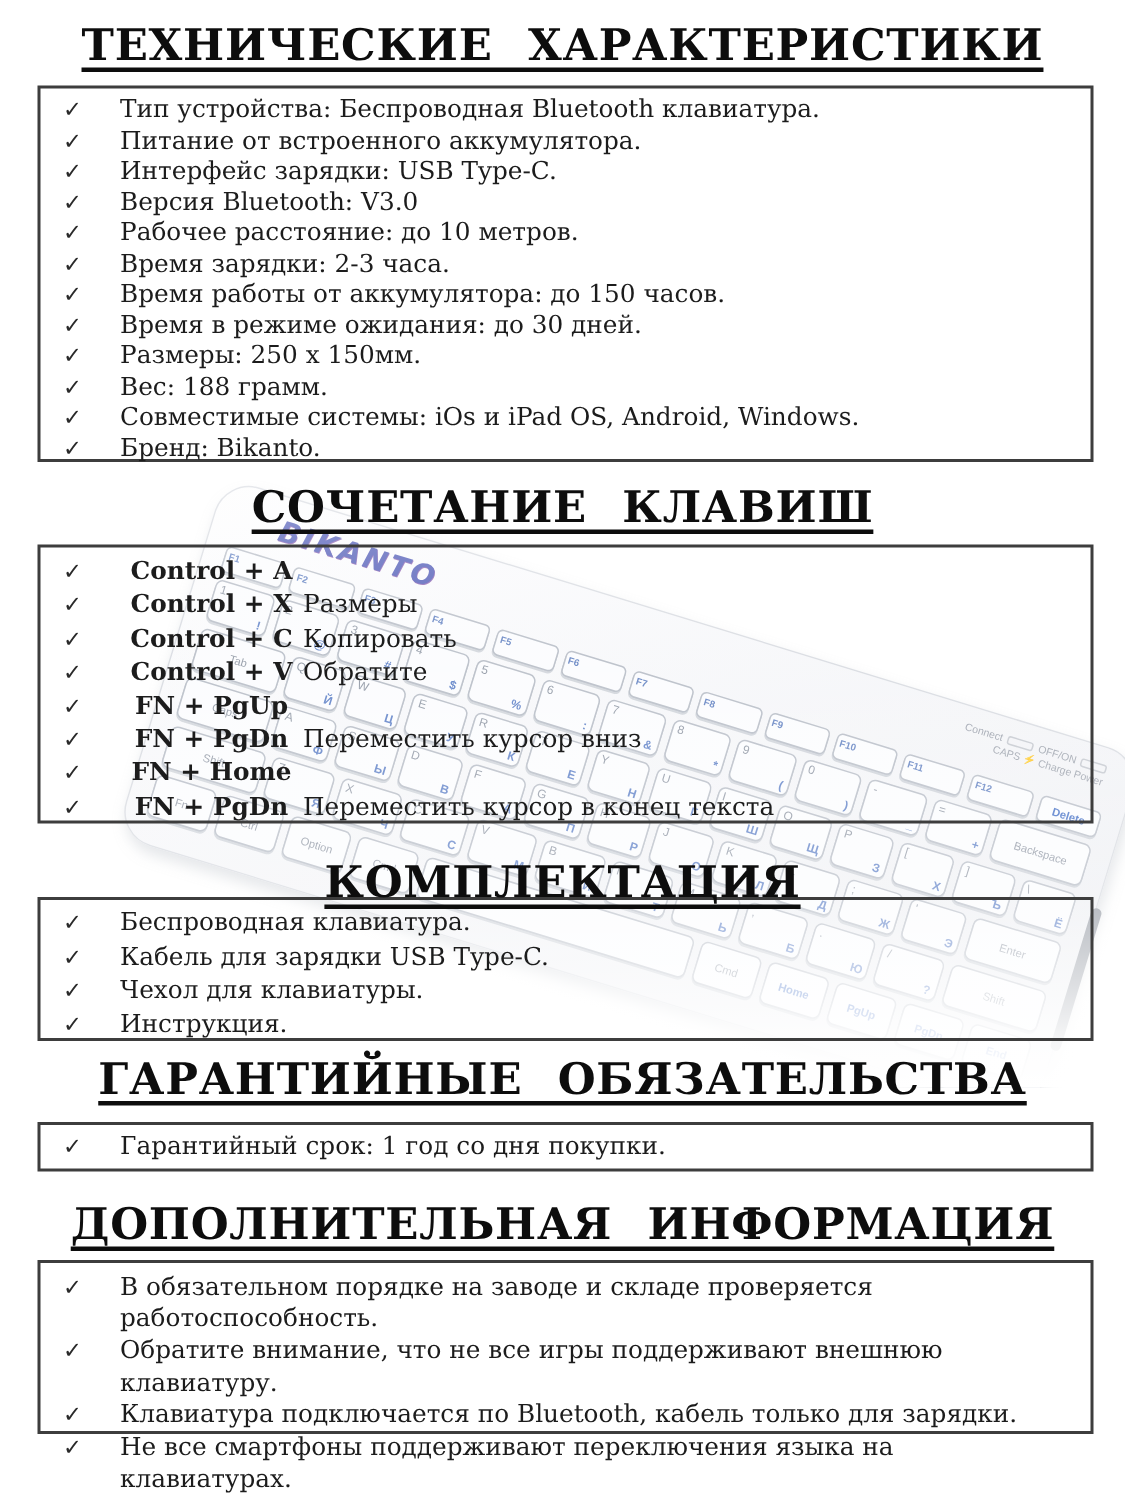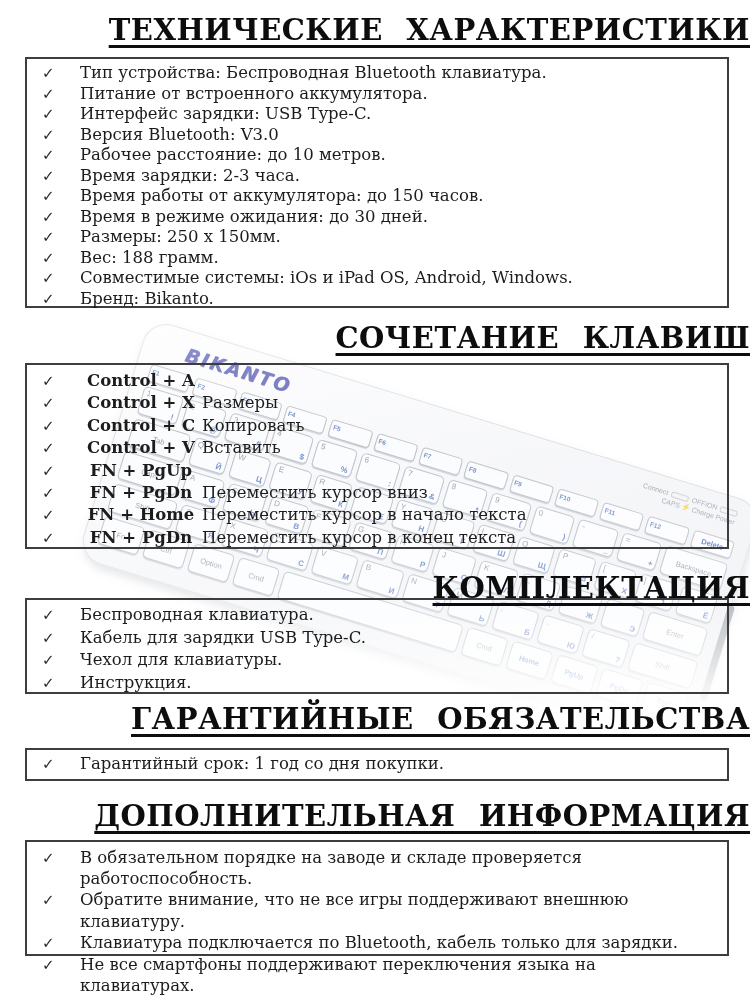--- a/index.html
+++ b/index.html
@@ -4,21 +4,21 @@
 <title>Product description</title>
 <style>
   html,body{margin:0;padding:0;}
   body{
     width:750px;height:1000px;background:#ffffff;position:relative;
     font-family:"DejaVu Serif","Liberation Serif",serif;color:#1c1c1c;
     overflow:hidden;
   }
   
   .ttl{
-    position:absolute;left:0;width:750px;text-align:right;z-index:3;
+    position:absolute;left:0;width:750px;text-align:center;z-index:3;
     font-family:"DejaVu Serif",serif;font-weight:bold;font-size:29px;line-height:36px;
     letter-spacing:0.5px;word-spacing:13px;color:#0d0d0d;
   }
   .ttl span{
     text-decoration:underline;text-decoration-thickness:3px;text-underline-offset:5px;
   }
   
   .box{
     position:absolute;left:25px;width:676px;z-index:2;
     border:2px solid #3d3d3d;background:transparent;padding:0 12px;box-sizing:content-box;
@@ -470,35 +470,34 @@
         <span class="action">Размеры</span>
       </li>
       <li>
         <span class="chk">✓</span>
         <span class="keys">Control + C</span>
         <span class="action">Копировать</span>
       </li>
       <li>
         <span class="chk">✓</span>
         <span class="keys">Control + V</span>
-        <span class="action">Вставить</span>
+        <span class="action">Обратите</span>
       </li>
       <li>
         <span class="chk">✓</span>
         <span class="keys">FN + PgUp</span>
       </li>
       <li>
         <span class="chk">✓</span>
         <span class="keys">FN + PgDn</span>
         <span class="action">Переместить курсор вниз</span>
       </li>
       <li>
         <span class="chk">✓</span>
         <span class="keys">FN + Home</span>
-        <span class="action">Переместить курсор в начало текста</span>
       </li>
       <li>
         <span class="chk">✓</span>
         <span class="keys">FN + PgDn</span>
         <span class="action">Переместить курсор в конец текста</span>
       </li>
     </ul>
 </div>
 
 <div class="ttl" style="top:570px">

